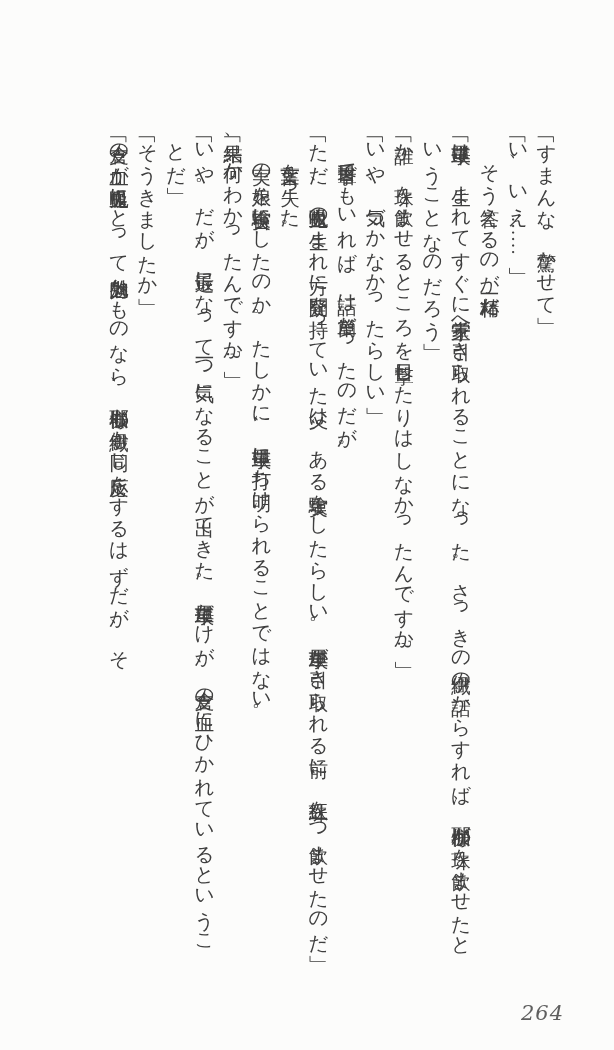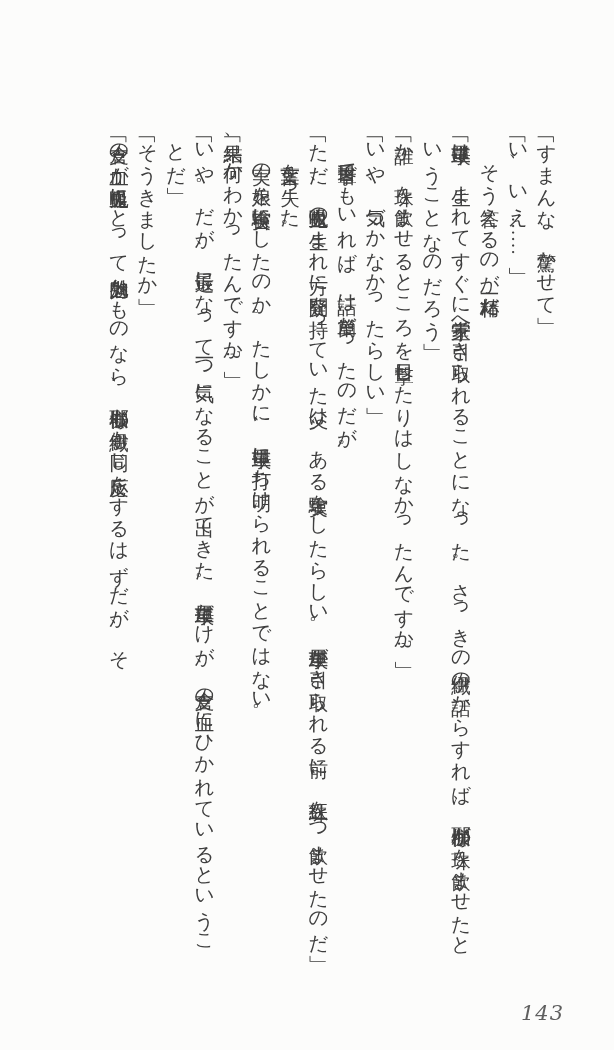--- a/index.html
+++ b/index.html
@@ -63,14 +63,14 @@
       <p class="para">「いや、気づかなかったらしい」</p>
       <p class="para indent">目撃者でもいれば、話は簡単だったのだが。</p>
       <p class="para">「ただ、吸血鬼の生まれ方に疑問を持っていた父は、ある実験をしたらしい。瑛里華が引き取られる前に、紅珠を一つ飲ませたのだ」</p>
       <p class="para indent">言葉を失った。</p>
       <p class="para indent">実の娘を実験台にしたのか。たしかに、瑛里華に打ち明けられることではない。</p>
       <p class="para">「結果、何かわかったんですか?」</p>
       <p class="para">「いや。だが、最近になって一つ気になることが出てきた。瑛里華だけが、支倉の血にひかれているということだ」</p>
       <p class="para">「そうきましたか」</p>
       <p class="para">「支倉の血が吸血鬼にとって魅力的なものなら、伽耶様も伊織も同じ反応をするはずだが、そ</p>
     </div>
-  <div class="page-number">143</div>
+  <div class="page-number">264</div>
 </div>
 
 </body></html>

